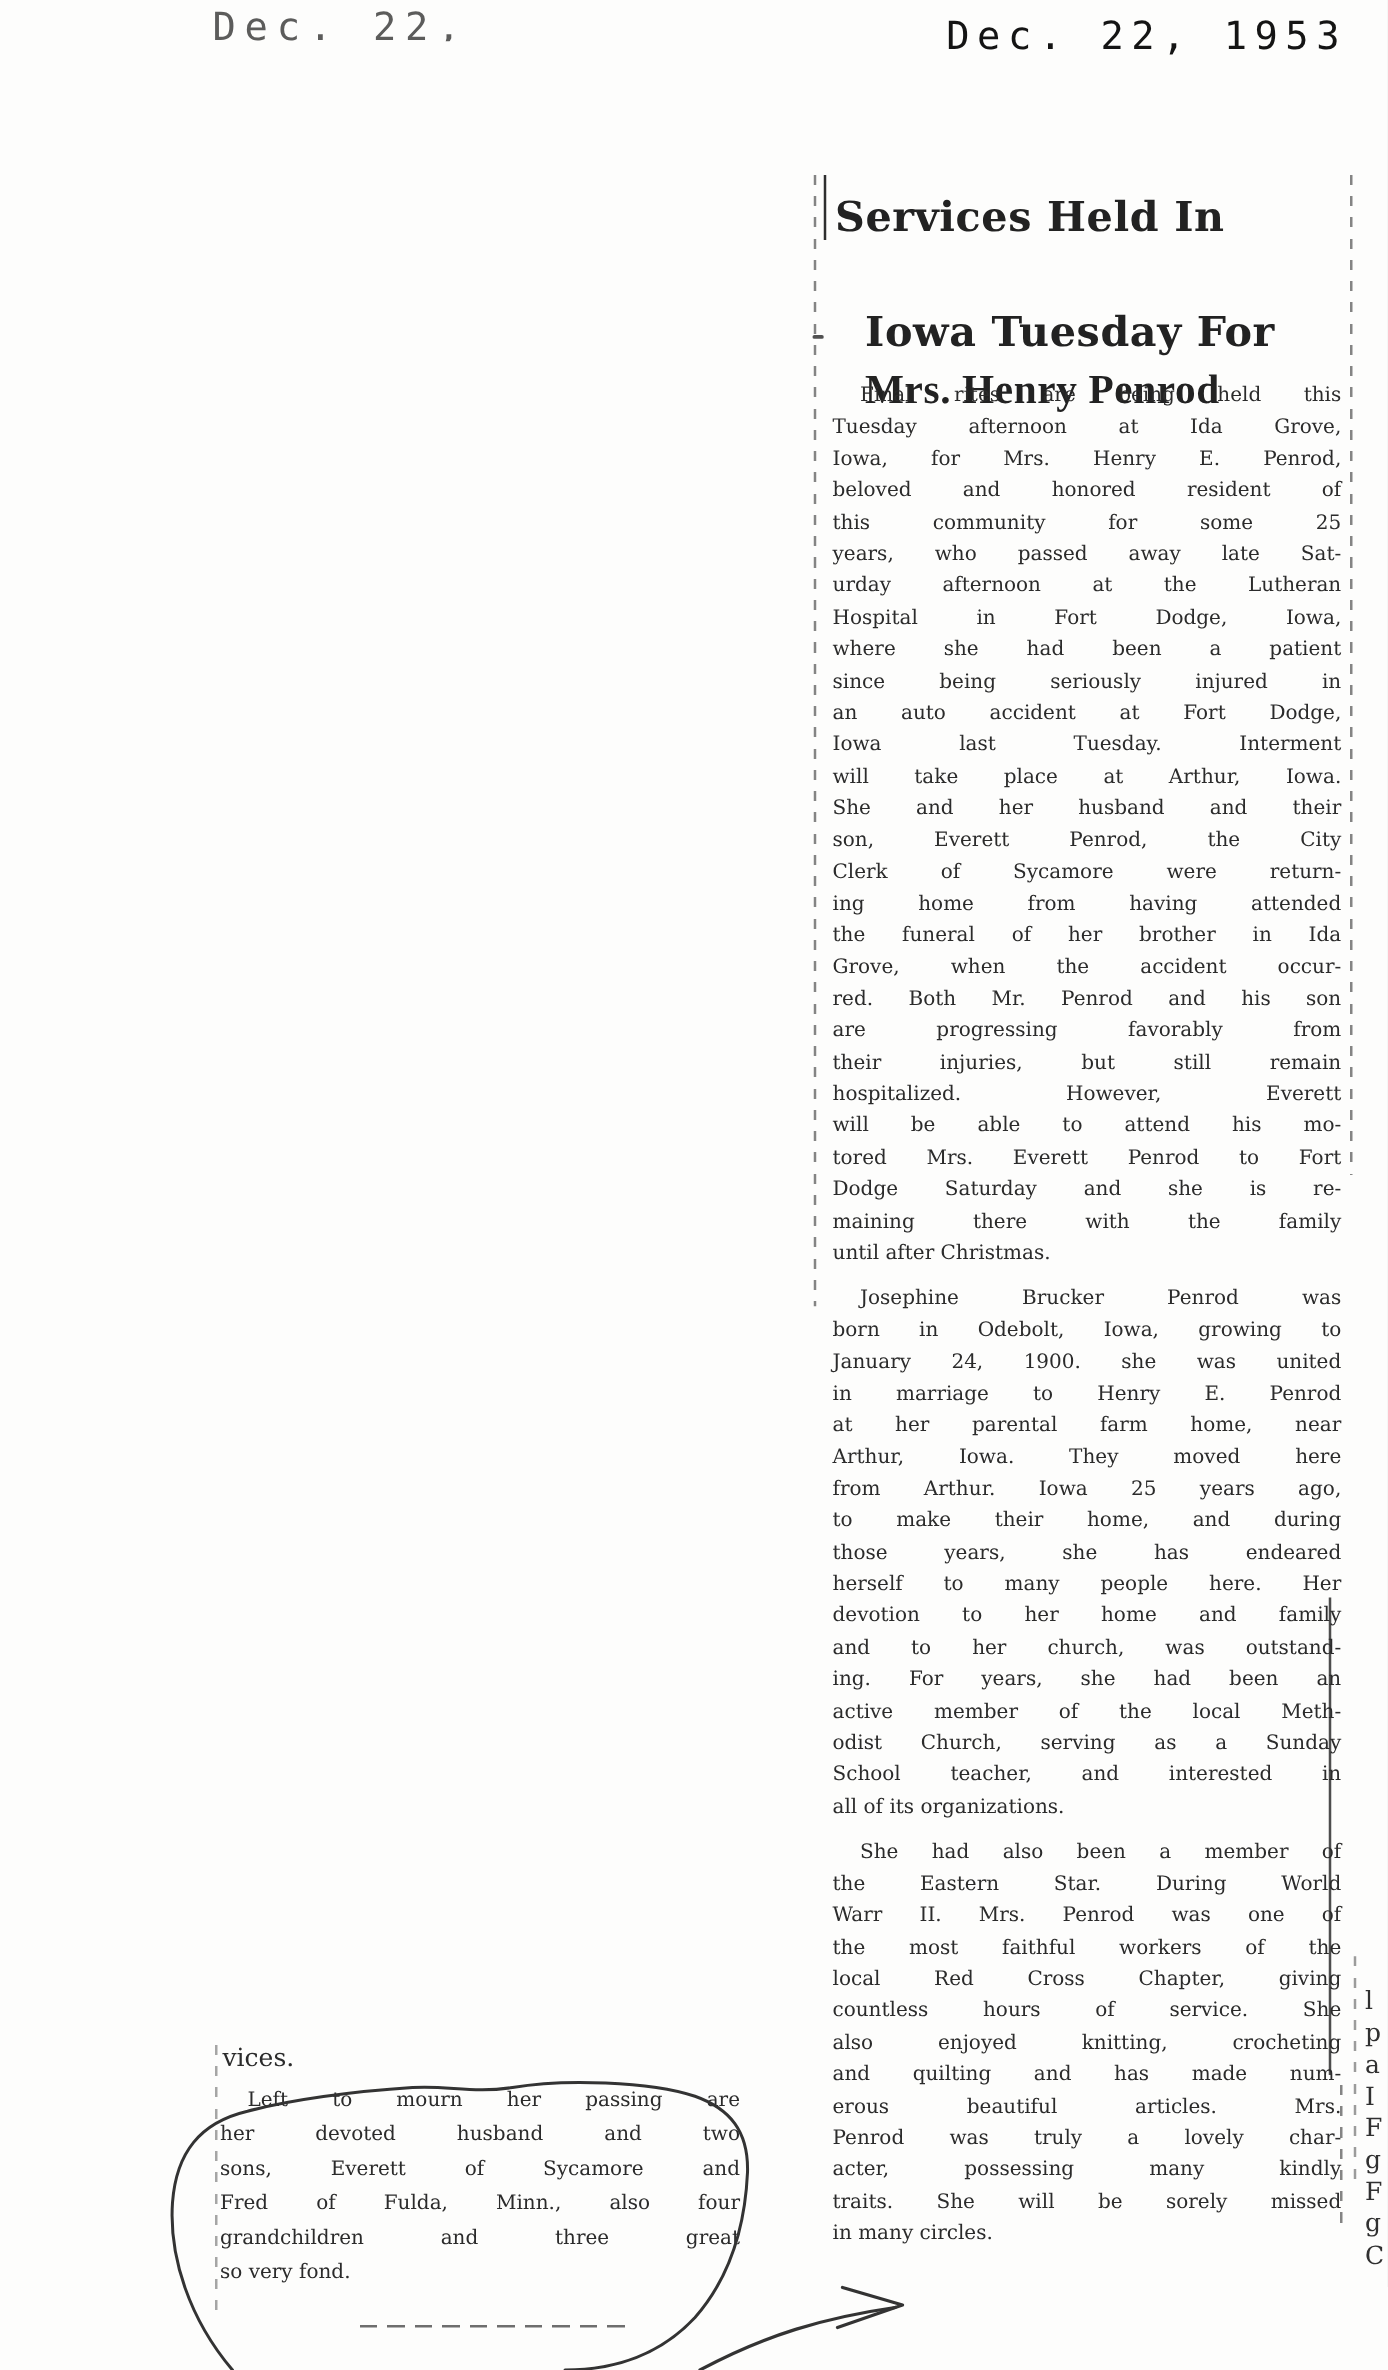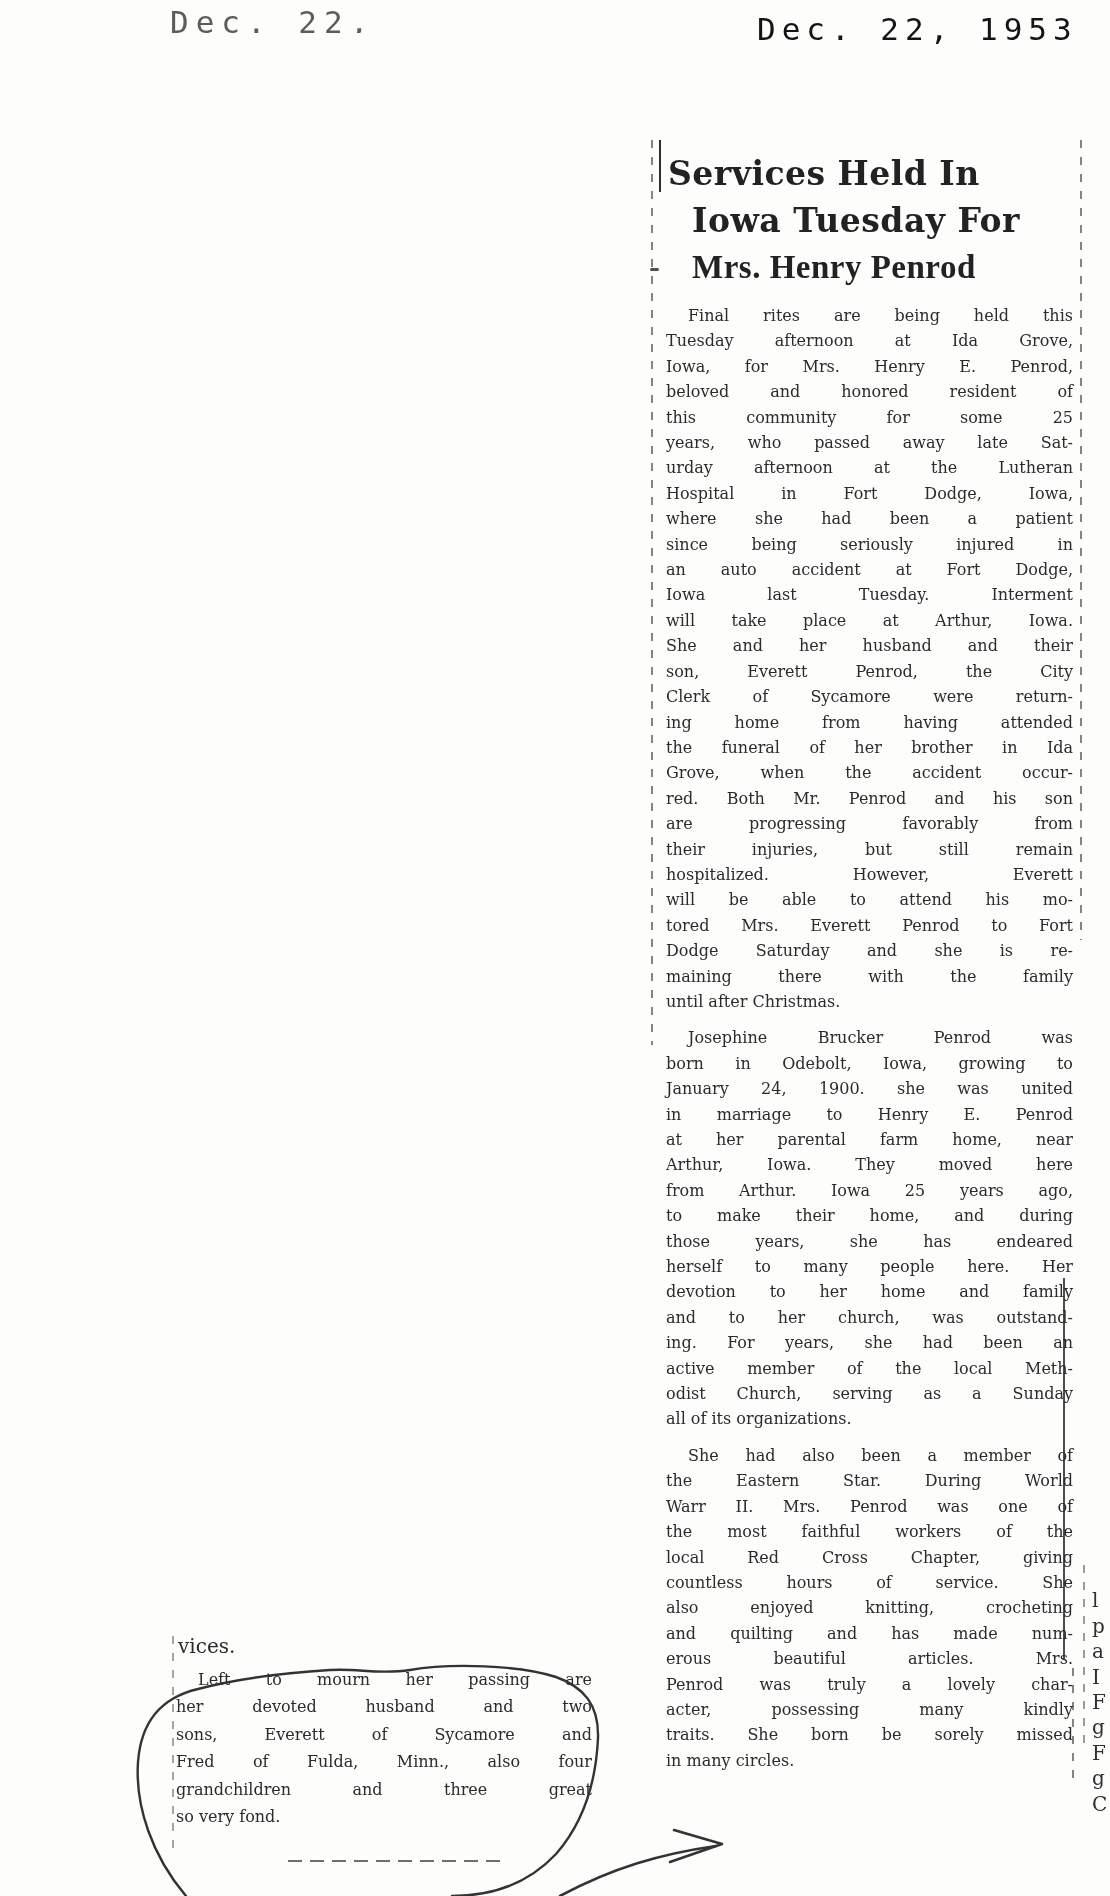--- a/index.html
+++ b/index.html
@@ -104,21 +104,21 @@
   <div class="vrule solid" style="left:659px;top:140px;height:52px;"></div>
   <div class="vrule dash" style="left:651px;top:140px;height:905px;"></div>
   <div class="vrule dash" style="left:1080px;top:140px;height:800px;"></div>
   <div class="vrule solid" style="left:1063px;top:1278px;height:382px;opacity:.85;"></div>
   <div class="vrule dash" style="left:1072px;top:1668px;height:112px;"></div>
   <div class="vrule dash" style="left:1083px;top:1565px;height:180px;opacity:.5;"></div>
   <div class="vrule dash" style="left:172px;top:1636px;height:218px;opacity:.45;"></div>
 
   <div id="headline">
       <div class="tline ragged" style="text-align: left;">Services Held In</div>
-      <div class="tline ragged" style="text-align: left;">Iowa Tuesday For</div>
+      <div class="tline ragged" style="text-align: left; margin-top: 45px;">Iowa Tuesday For</div>
       <div class="tline ragged" style="text-align: left; font-family: Liberation Serif, serif;">Mrs. Henry Penrod</div>
     </div>
   <div class="mrs-dot"></div>
 
   <div id="article-body" class="body-text">
       <div class="para">
         <div class="tline indent">Final rites are being held this</div>
         <div class="tline">Tuesday afternoon at Ida Grove,</div>
         <div class="tline">Iowa, for Mrs. Henry E. Penrod,</div>
         <div class="tline">beloved and honored resident of</div>
@@ -156,35 +156,36 @@
         <div class="tline">Arthur, Iowa. They moved here</div>
         <div class="tline">from Arthur. Iowa 25 years ago,</div>
         <div class="tline">to make their home, and during</div>
         <div class="tline">those years, she has endeared</div>
         <div class="tline">herself to many people here. Her</div>
         <div class="tline">devotion to her home and family</div>
         <div class="tline">and to her church, was outstand-</div>
         <div class="tline">ing. For years, she had been an</div>
         <div class="tline">active member of the local Meth-</div>
         <div class="tline">odist Church, serving as a Sunday</div>
+        <div class="tline">School teacher, and interested in</div>
         <div class="tline ragged">all of its organizations.</div>
       </div>
       <div class="para">
         <div class="tline indent">She had also been a member of</div>
         <div class="tline">the Eastern Star. During World</div>
         <div class="tline">Warr II. Mrs. Penrod was one of</div>
         <div class="tline">the most faithful workers of the</div>
         <div class="tline">local Red Cross Chapter, giving</div>
         <div class="tline">countless hours of service. She</div>
         <div class="tline">also enjoyed knitting, crocheting</div>
         <div class="tline">and quilting and has made num-</div>
         <div class="tline">erous beautiful articles. Mrs.</div>
         <div class="tline">Penrod was truly a lovely char-</div>
         <div class="tline">acter, possessing many kindly</div>
-        <div class="tline">traits. She born be sorely missed</div>
+        <div class="tline">traits. She will be sorely missed</div>
         <div class="tline ragged">in many circles.</div>
       </div>
     </div>
 
   <div id="clip-partial">vices.</div>
   <div id="clipping-body" class="body-text">
       <div class="tline indent">Left to mourn her passing are</div>
       <div class="tline">her devoted husband and two</div>
       <div class="tline">sons, Everett of Sycamore and</div>
       <div class="tline">Fred of Fulda, Minn., also four</div>

